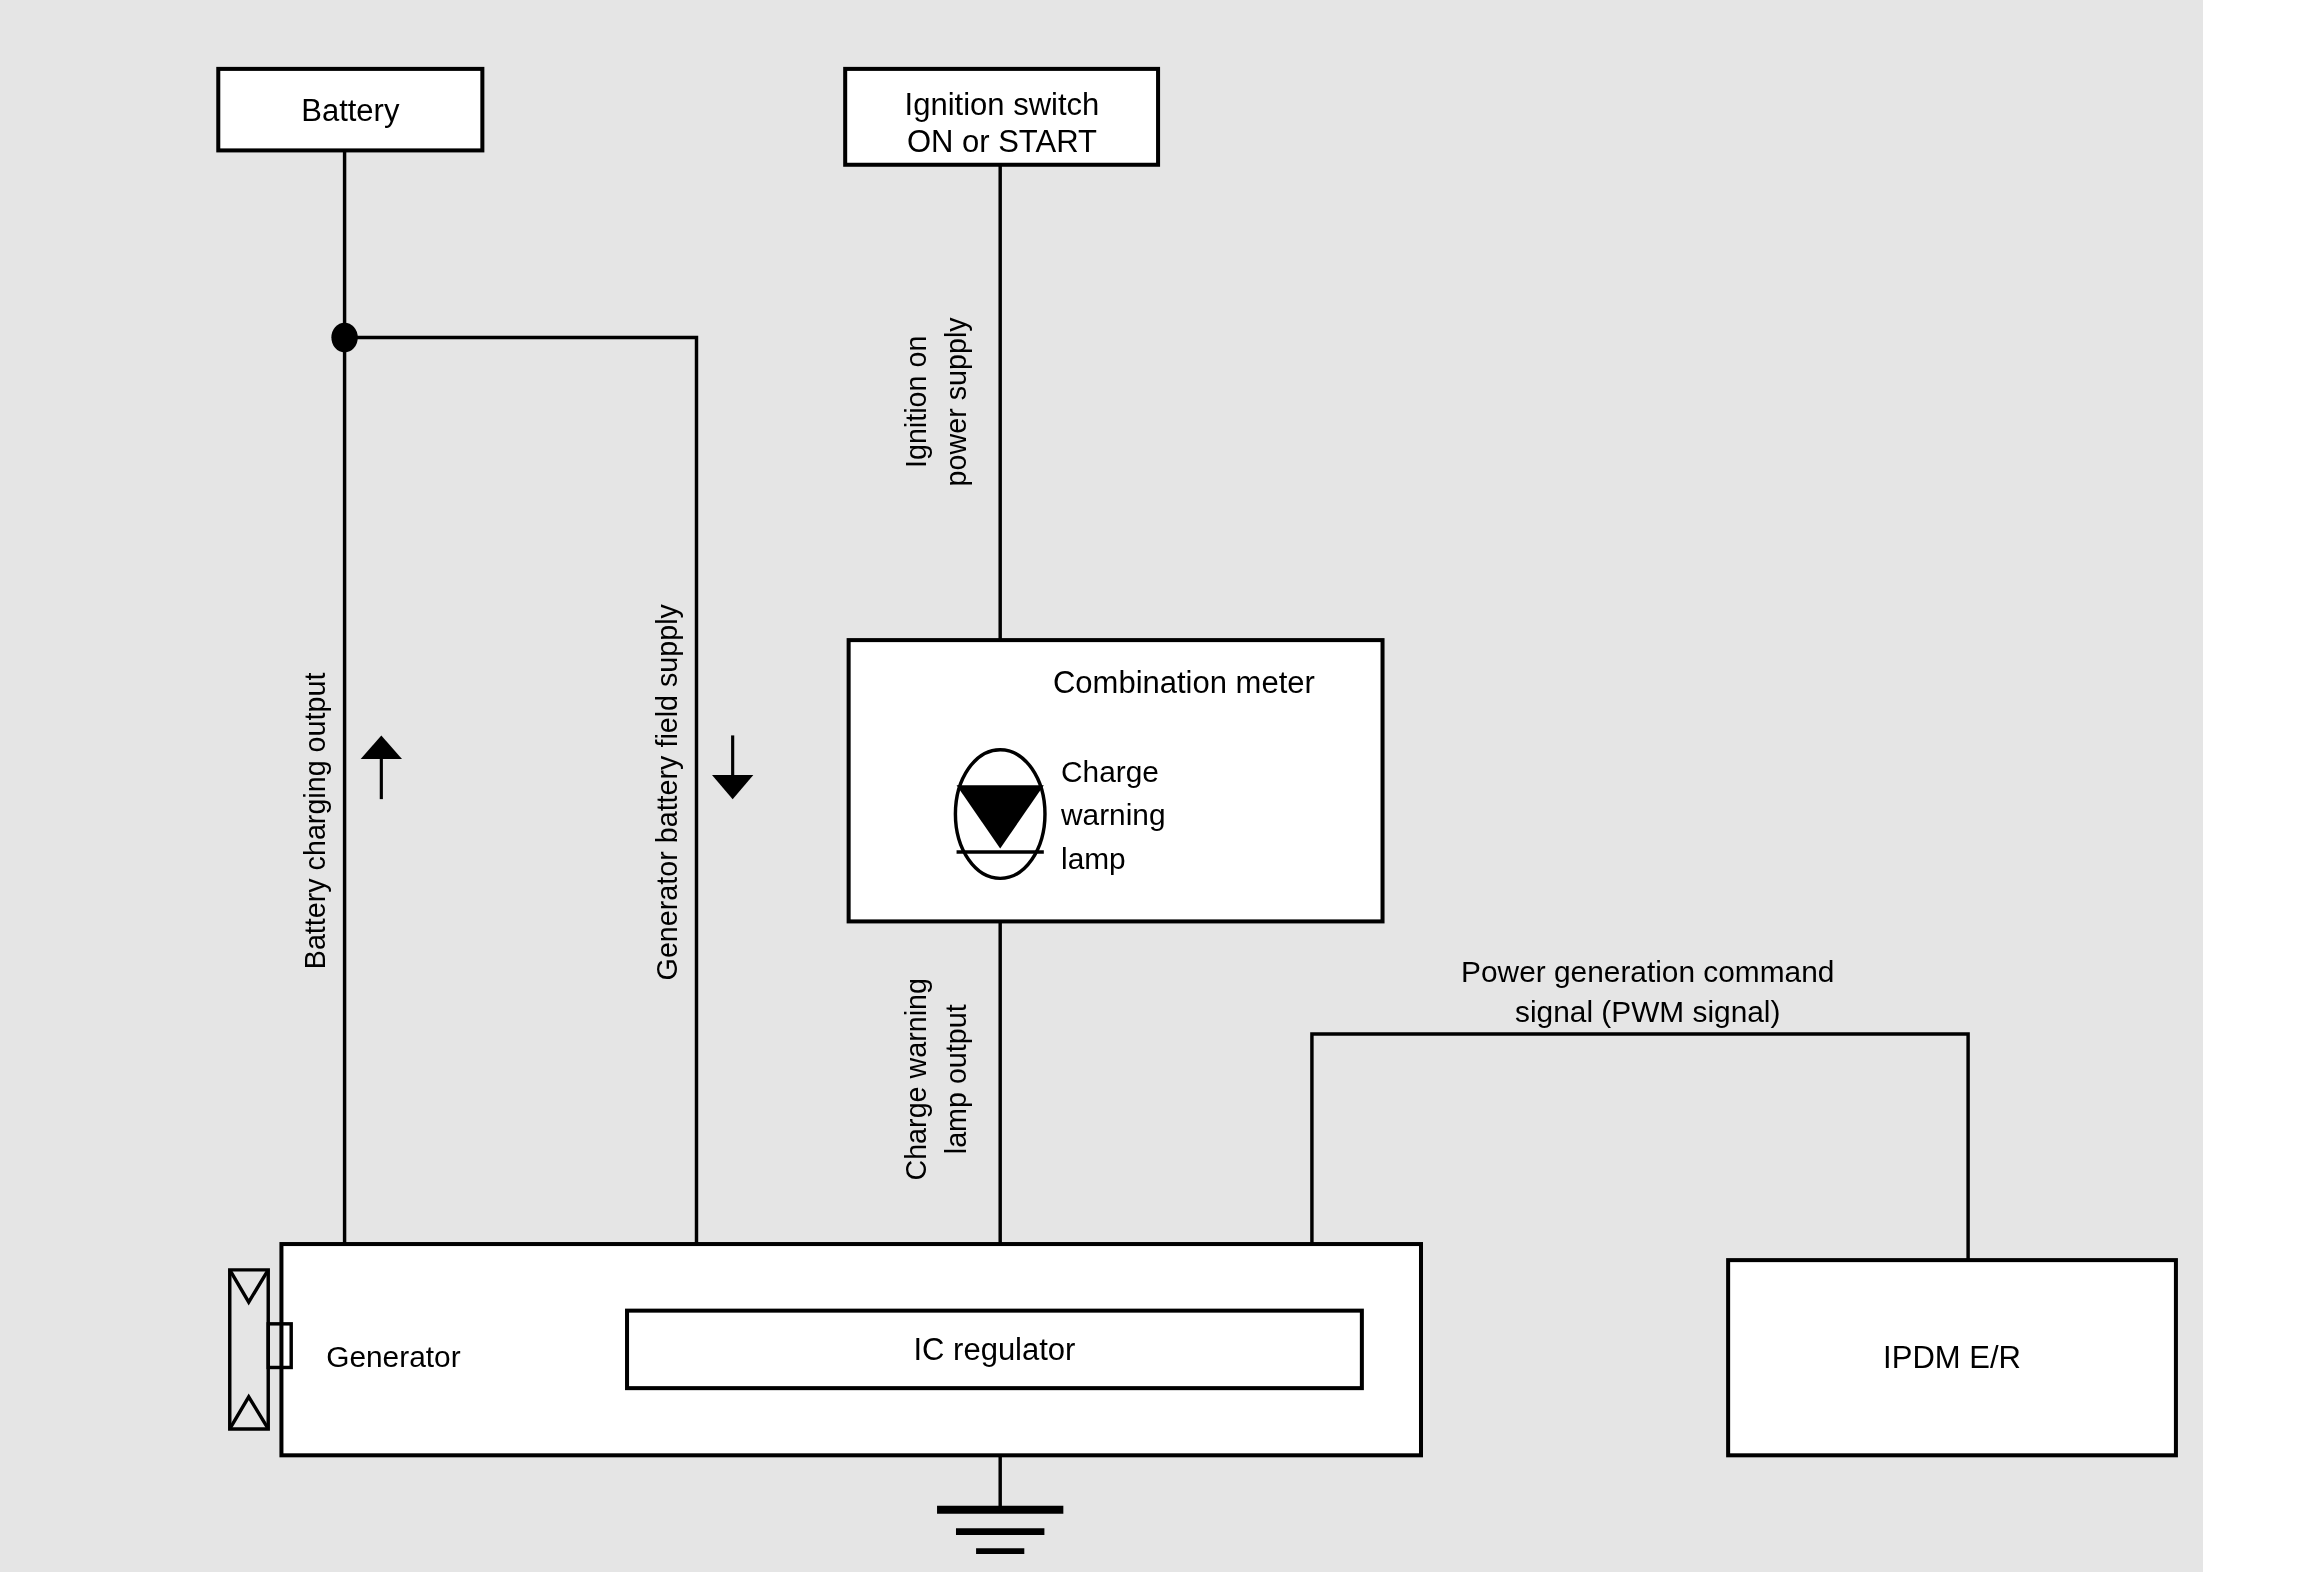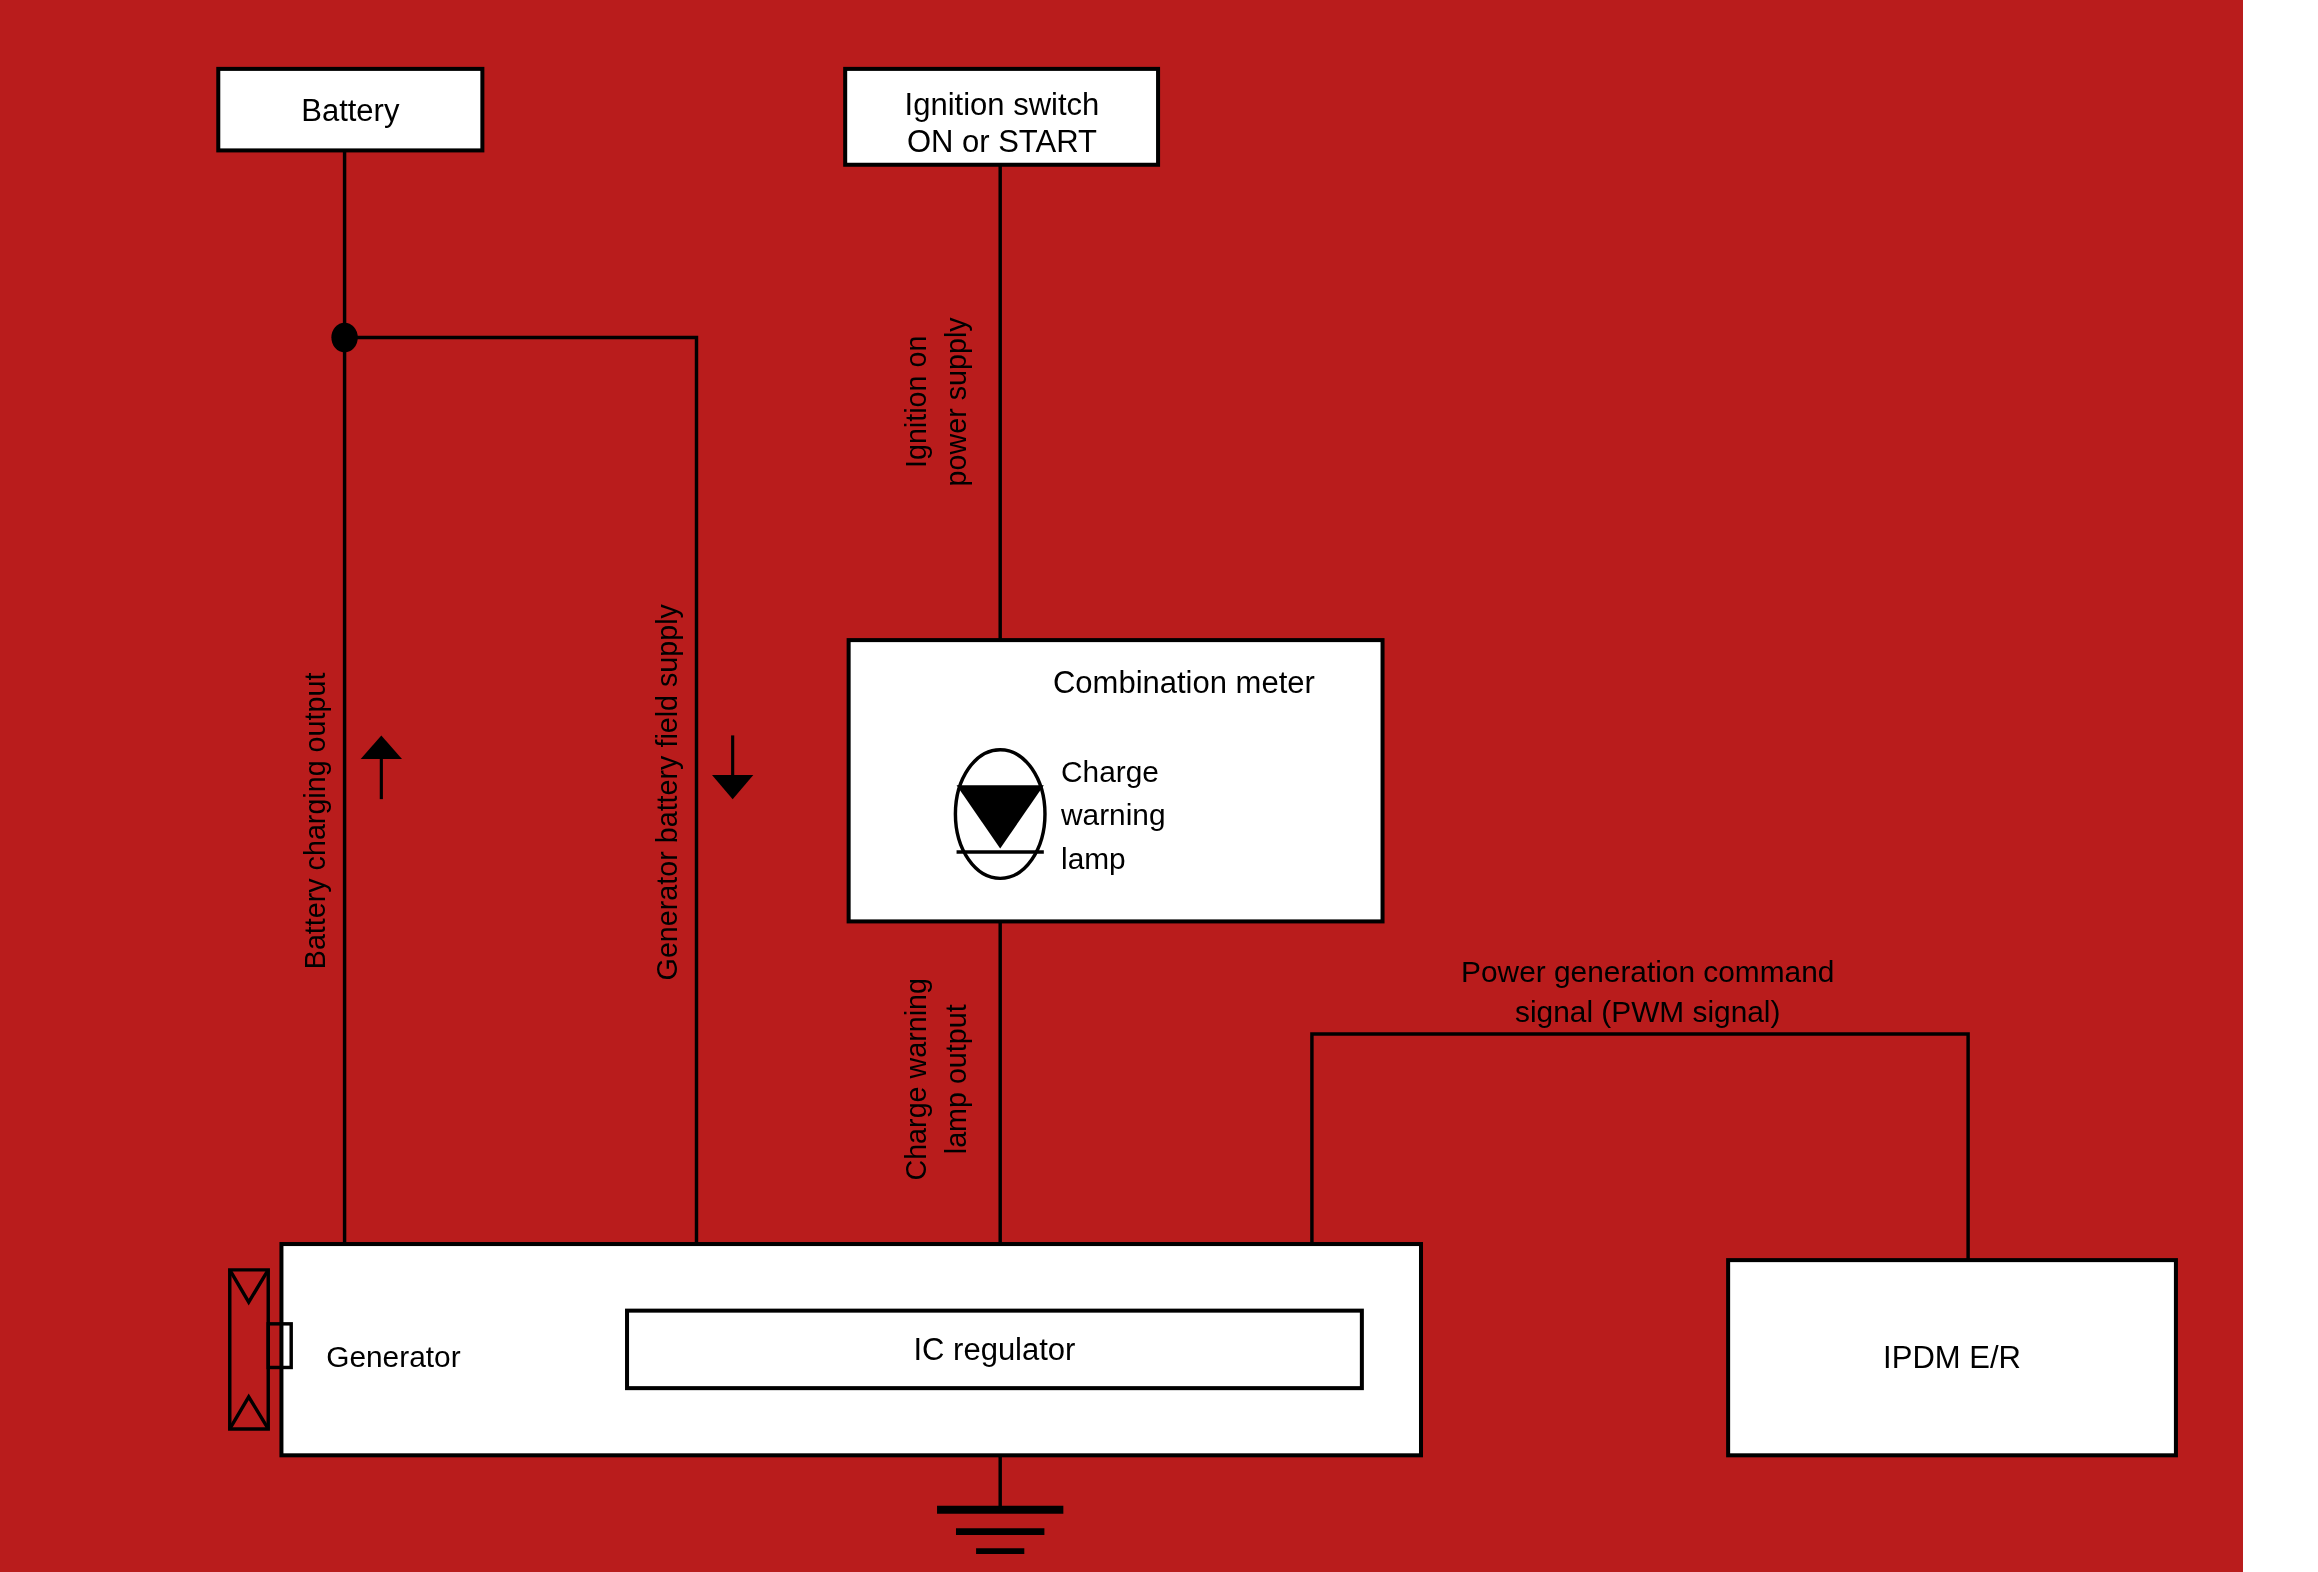--- a/index.html
+++ b/index.html
@@ -10,22 +10,21 @@
   body {
     width: 2319px;
     height: 1573px;
     font-family: "Liberation Sans", sans-serif;
     overflow: hidden;
   }
   #diagram-root {
     position: relative;
     width: 2203px;
     height: 1573px;
-    background: #b91c1c;
-    padding-left: 40px;
+    background: #e5e5e5;
   }
   svg#wiring-svg {
     position: absolute;
     top: 0;
     left: 0;
     width: 2319px;
     height: 1573px;
     display: block;
   }
   .box-rect {

